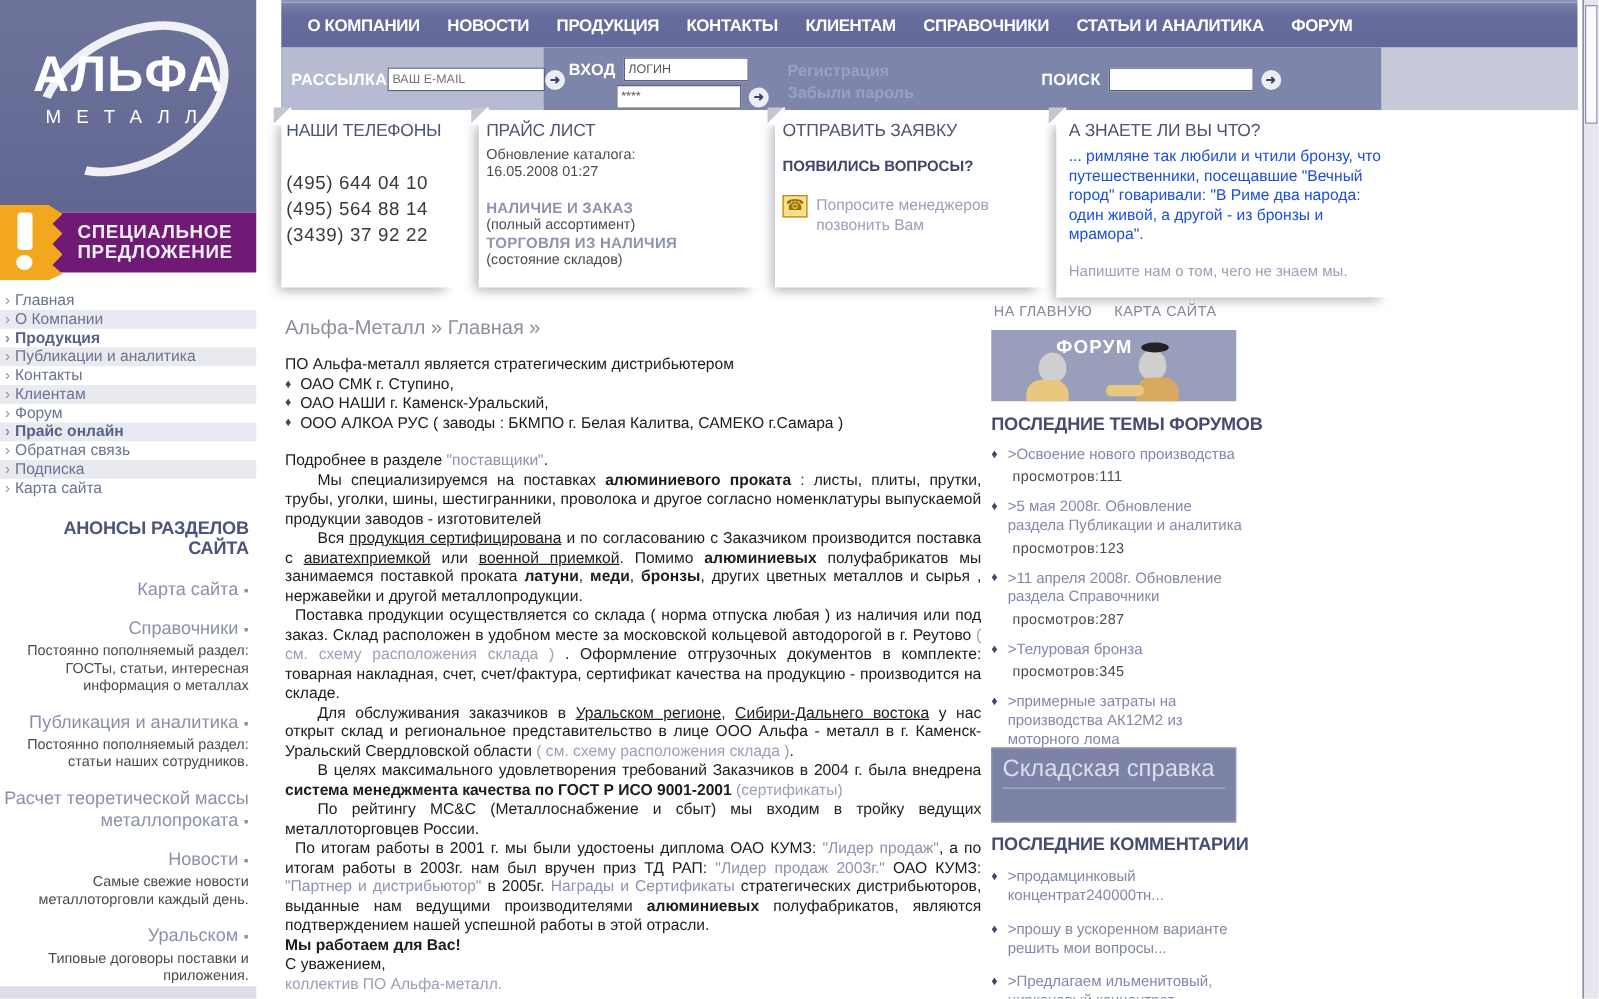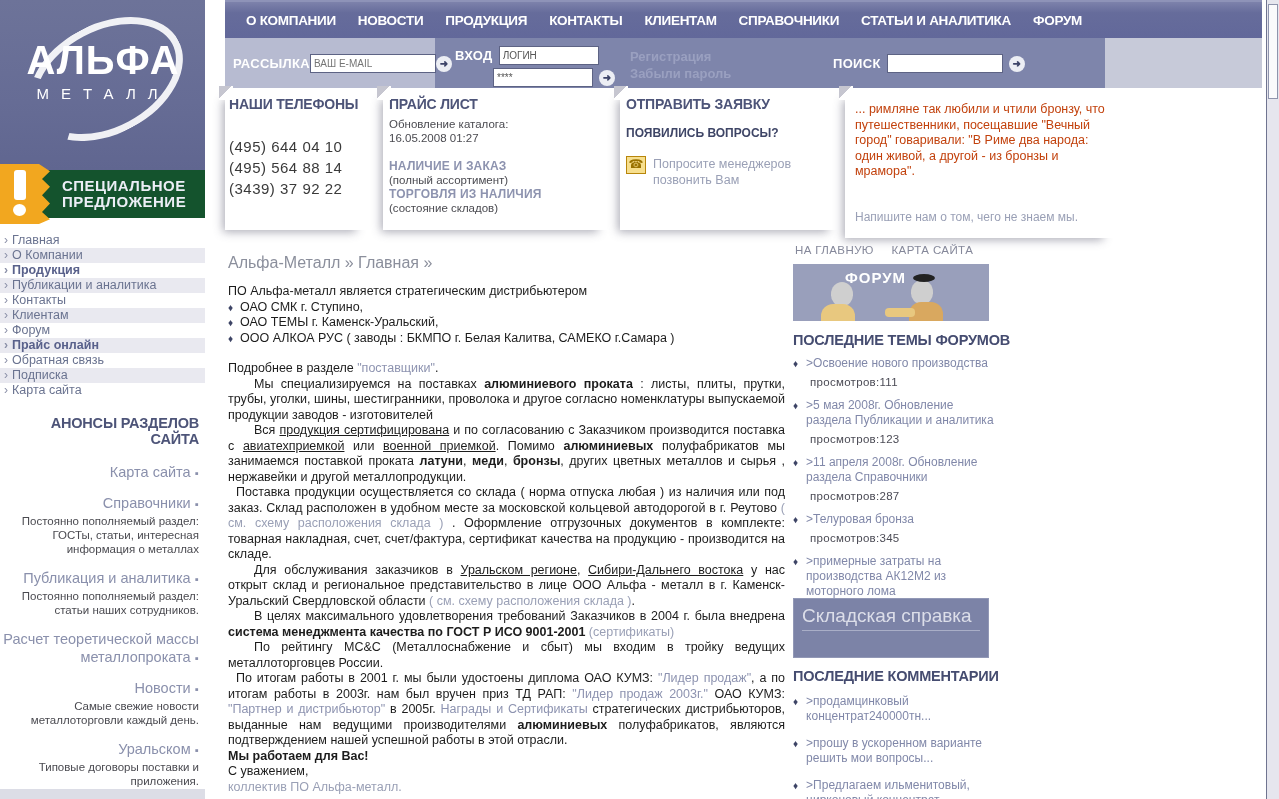--- a/index.html
+++ b/index.html
@@ -8,21 +8,21 @@
 
   
   .sb-top{position:absolute;left:0;top:0;width:205px;height:170px;
           background:linear-gradient(180deg,#6d7399 0%,#666c95 60%,#606690 100%);}
   .logo{position:absolute;left:18px;top:38px;width:170px;color:#fff;text-align:center;}
   .logo .swoosh{position:absolute;left:6px;top:-14px;width:150px;height:96px;
         border:7px solid rgba(255,255,255,.9);border-radius:50%;
         transform:rotate(-28deg);border-left-color:transparent;}
   .logo .l1{font-size:40px;font-weight:bold;letter-spacing:1px;position:relative;}
   .logo .l2{font-size:15px;letter-spacing:12px;position:relative;margin-top:2px;}
-  .band{position:absolute;left:0;top:170px;width:205px;height:48px;background:#14532d;}
+  .band{position:absolute;left:0;top:170px;width:205px;height:48px;background:#701a75;}
   .ribbon{position:absolute;left:0;top:-6px;width:50px;height:60px;background:#f2a71f;
           clip-path:polygon(0 0,78% 0,100% 12%,84% 25%,100% 38%,84% 52%,100% 66%,84% 80%,100% 92%,78% 100%,0 100%);}
   .ribbon .excl{position:absolute;left:14px;top:6px;width:12px;height:30px;background:#fff;border-radius:3px;}
   .ribbon .dot{position:absolute;left:13px;top:40px;width:13px;height:12px;background:#fff;border-radius:50%;}
   .band .txt{position:absolute;left:62px;top:8px;color:#eceef6;font-size:15px;font-weight:bold;
              letter-spacing:.5px;line-height:16px;}
 
   .menu{position:absolute;left:0;top:233px;width:205px;}
   .mi{height:15px;line-height:15px;font-size:12.5px;color:#6a7390;padding-left:4px;white-space:nowrap;}
   .mi .chev{color:#8b90a8;margin-right:4px;font-size:12px;}
@@ -59,34 +59,34 @@
   .vhod{position:absolute;left:230px;top:8px;}
   .vhod-row{display:flex;align-items:center;gap:6px;}
   .reg{position:absolute;left:405px;top:10px;color:#9aa0c0;font-weight:bold;font-size:13px;line-height:17px;}
   .poisk{position:absolute;left:608px;top:16px;display:flex;align-items:center;gap:6px;}
 
   
   .card{position:absolute;top:88px;height:142px;background:#fff;
         box-shadow:-7px 7px 9px -5px rgba(70,70,95,.45);}
   .card::before{content:"";position:absolute;left:-6px;top:-2px;width:14px;height:14px;
         background:linear-gradient(135deg,#c6c6d0 45%,#fff 46%);}
-  .hdr{font-size:14px;font-weight:bold;color:#4d5478;letter-spacing:-.2px;}
+  .hdr{font-size:14px;font-weight:normal;color:#4d5478;letter-spacing:-.2px;}
   .c-phones{left:225px;width:143px;padding:8px 0 0 4px;box-sizing:border-box;}
   .phone{font-size:15px;color:#3a3a3a;letter-spacing:.5px;line-height:21px;white-space:nowrap;}
   .c-price{left:383px;width:227px;padding:8px 0 0 6px;box-sizing:border-box;}
   .small{font-size:11.5px;color:#4a4a50;line-height:14px;}
   .bcaps{font-size:12px;font-weight:bold;color:#8d93af;letter-spacing:.2px;line-height:14px;}
   .c-req{left:620px;width:220px;padding:8px 0 0 6px;box-sizing:border-box;}
   .subcaps{font-size:12px;font-weight:bold;color:#3e4566;margin-top:14px;}
   .req-line{display:flex;gap:7px;margin-top:16px;align-items:flex-start;}
   .phone-ico{width:18px;height:16px;background:#f7df8e;border:1px solid #b8860b;color:#9a7200;
              font-size:12px;line-height:15px;text-align:center;}
   .gr-link{color:#9aa0b6;font-size:12.5px;line-height:16px;}
   .c-know{left:845px;width:270px;height:150px;padding:8px 0 0 10px;box-sizing:border-box;}
-  .know-txt{font-size:12.5px;color:#c2410c;line-height:15.5px;margin-top:6px;width:250px;}
+  .know-txt{font-size:12.5px;color:#1d4ed8;line-height:15.5px;margin-top:6px;width:250px;}
   .know-link{position:absolute;left:855px;top:210px;font-size:12px;color:#9aa0b6;}
 
   
   .breadcrumb{position:absolute;left:228px;top:254px;font-size:16px;color:#8b8f9c;}
   .content{position:absolute;left:228px;top:284px;width:557px;font-size:12.5px;line-height:15.5px;}
   .content p{margin:0;text-align:justify;}
   .blank{height:15px;}
   .bullets div{display:flex;gap:7px;}
   .dmd{color:#3e4566;font-size:10px;line-height:15px;}
   .ind{text-indent:26px;}
@@ -242,36 +242,37 @@
 <div class="card c-req">
   <div class="hdr">ОТПРАВИТЬ ЗАЯВКУ</div>
   <div class="subcaps">ПОЯВИЛИСЬ ВОПРОСЫ?</div>
   <div class="req-line">
     <span class="phone-ico">☎</span>
     <span class="gr-link" style="width:160px">Попросите менеджеров позвонить Вам</span>
   </div>
 </div>
 
 <div class="card c-know">
+  <div class="hdr">А ЗНАЕТЕ ЛИ ВЫ ЧТО?</div>
   <div class="know-txt">... римляне так любили и чтили бронзу, что путешественники, посещавшие "Вечный город" говаривали: "В Риме два народа: один живой, а другой - из бронзы и мрамора".</div>
 </div>
 <div class="know-link">Напишите нам о том, чего не знаем мы.</div>
 
 <div class="breadcrumb">Альфа-Металл » Главная »</div>
 
 <div class="content">
   <p>ПО Альфа-металл является стратегическим дистрибьютером</p>
   <div class="bullets">
     <div>
         <span class="dmd">♦</span>
         <span>ОАО СМК г. Ступино,</span>
       </div>
     <div>
         <span class="dmd">♦</span>
-        <span>ОАО ТЕМЫ г. Каменск-Уральский,</span>
+        <span>ОАО НАШИ г. Каменск-Уральский,</span>
       </div>
     <div>
         <span class="dmd">♦</span>
         <span>ООО АЛКОА РУС ( заводы : БКМПО г. Белая Калитва, САМЕКО г.Самара )</span>
       </div>
   </div>
   <div class="blank"></div>
   <p><span>Подробнее в разделе </span><span class="lk">"поставщики"</span><span>.</span></p>
   <p class="ind"><span>Мы специализируемся на поставках </span><span class="b">алюминиевого проката</span><span> : листы, плиты, прутки, трубы, уголки, шины, шестигранники, проволока и другое согласно номенклатуры выпускаемой продукции заводов - изготовителей</span></p>
   <p class="ind"><span>Вся </span><span class="ul">продукция сертифицирована</span><span> и по согласованию с Заказчиком производится поставка с </span><span class="ul">авиатехприемкой</span><span> или </span><span class="ul">военной приемкой</span><span>.  Помимо </span><span class="b">алюминиевых</span><span> полуфабрикатов мы занимаемся поставкой проката </span><span class="b">латуни</span><span>, </span><span class="b">меди</span><span>, </span><span class="b">бронзы</span><span>, других цветных металлов и сырья , нержавейки и другой металлопродукции.</span></p>

